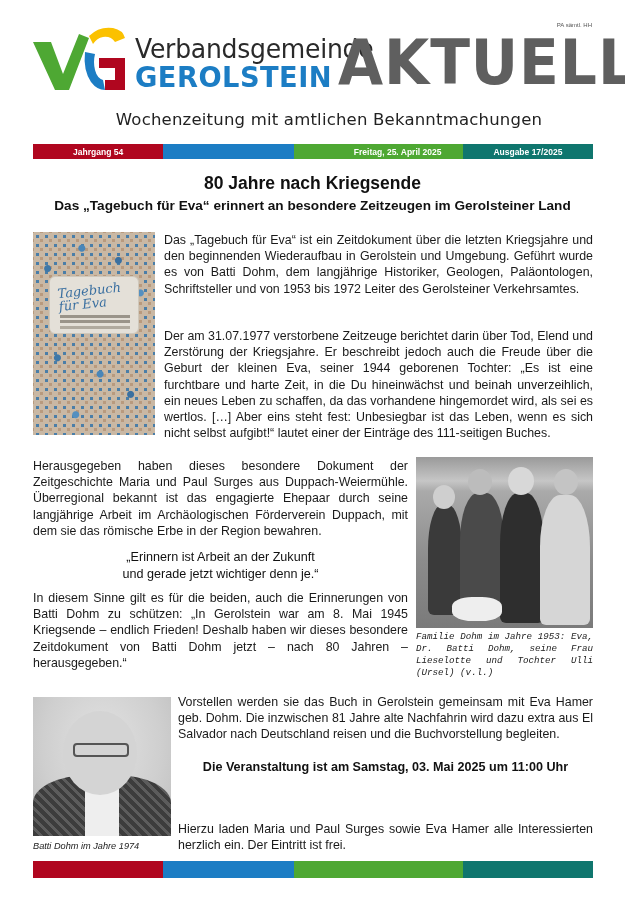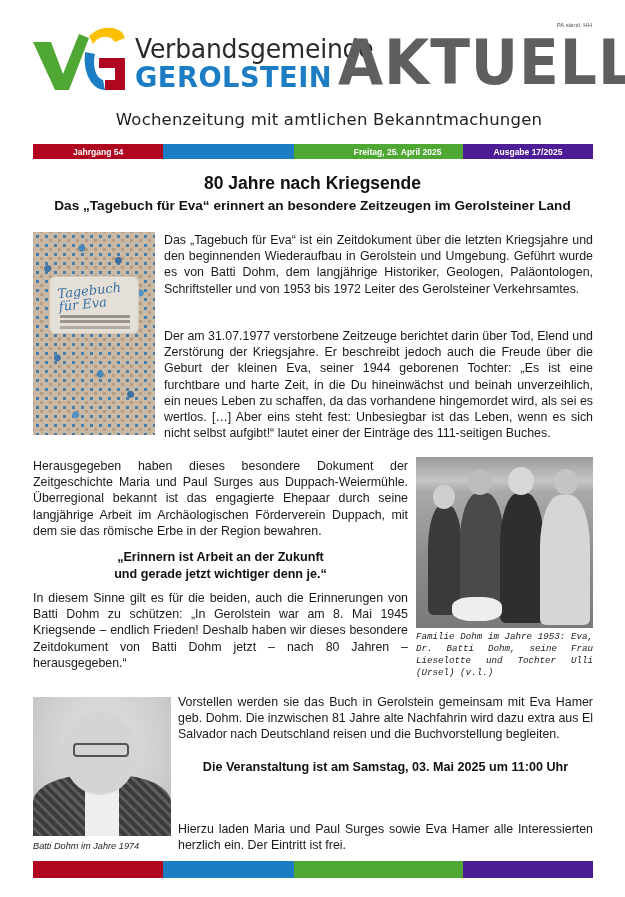--- a/index.html
+++ b/index.html
@@ -14,32 +14,32 @@
   .pa-note { position: absolute; right: 33px; top: 22px; font-size: 6px; color: #555; }
   .subtitle { position: absolute; left: 0; width: 625px; top: 110px; text-align: center; font-size: 16.5px; color: #222; font-family: "DejaVu Sans", sans-serif; letter-spacing: 0.2px; padding-left: 33px; }
 
   .bar { position: absolute; left: 33px; width: 560px; display: flex; }
   .bar .seg { flex: 1; display: flex; align-items: center; justify-content: center; font-size: 8.5px; font-weight: bold; color: #fff; }
   .bar.top { top: 144px; height: 15px; }
   .bar.bottom { top: 861px; height: 17px; }
   .c-red { background: #b0061f; }
   .c-blue { background: #1c7dc4; }
   .c-green { background: #4ea833; padding-left: 39px; }
-  .c-yellow { background: #4c1d95; }
+  .c-yellow { background: #0f766e; }
 
   
   .headline { position: absolute; left: 0; width: 625px; top: 173px; text-align: center; font-size: 17.5px; font-weight: bold; color: #111; }
   .subhead { position: absolute; left: 0; width: 625px; top: 198px; text-align: center; font-size: 13.6px; font-weight: bold; color: #111; }
 
   
   .p { position: absolute; font-size: 12.4px; line-height: 16.2px; color: #1a1a1a; text-align: justify; }
   .p1 { left: 164px; top: 232px; width: 429px; }
   .p2 { left: 164px; top: 328px; width: 429px; }
   .p3 { left: 33px; top: 458px; width: 375px; }
-  .quote { position: absolute; left: 33px; width: 375px; top: 549px; text-align: center; font-size: 12.6px; font-weight: bold; line-height: 16.5px; color: #111; }
+  .quote { position: absolute; left: 33px; width: 375px; top: 549px; text-align: center; font-size: 12.6px; font-weight: normal; line-height: 16.5px; color: #111; }
   .p4 { left: 33px; top: 590px; width: 375px; }
   .p5 { left: 178px; top: 694px; width: 415px; }
   .event { position: absolute; left: 178px; width: 415px; top: 759px; text-align: center; font-size: 12.6px; font-weight: bold; line-height: 16.5px; color: #111; }
   .p6 { left: 178px; top: 821px; width: 415px; }
 
   .caption { position: absolute; font-size: 9.2px; font-style: italic; line-height: 12px; color: #222; }
   .cap1 { left: 416px; top: 631px; width: 177px; text-align: justify; font-family: Liberation Mono, monospace; }
   .cap2 { left: 33px; top: 840px; width: 140px; }
 
   

